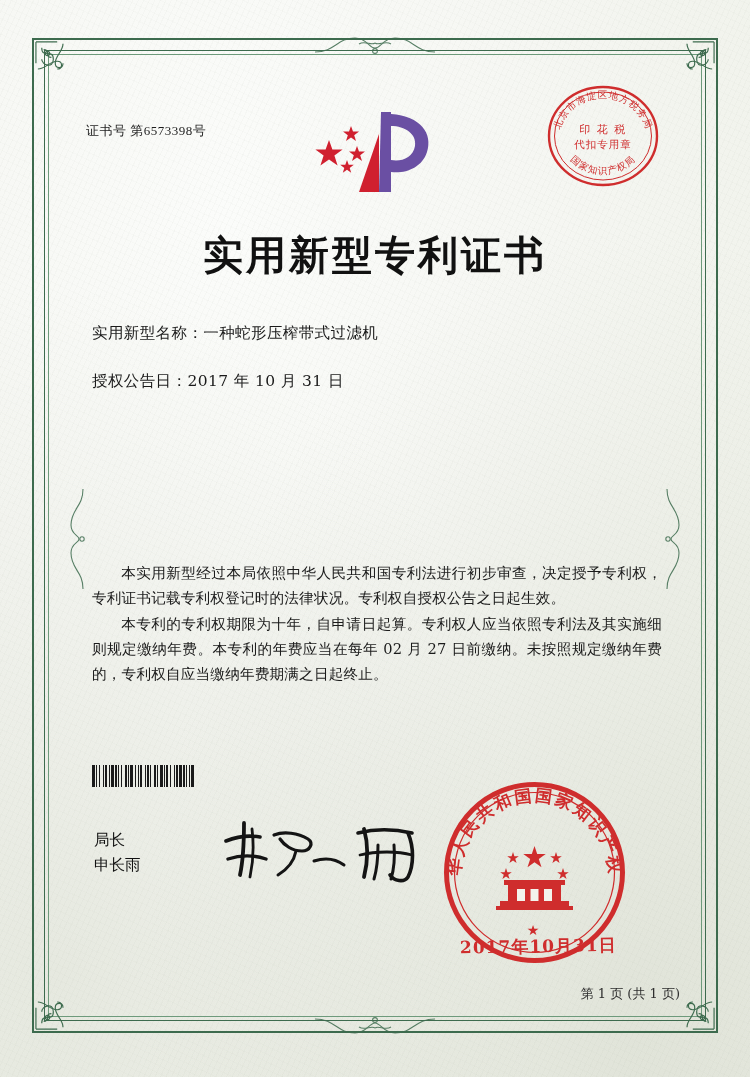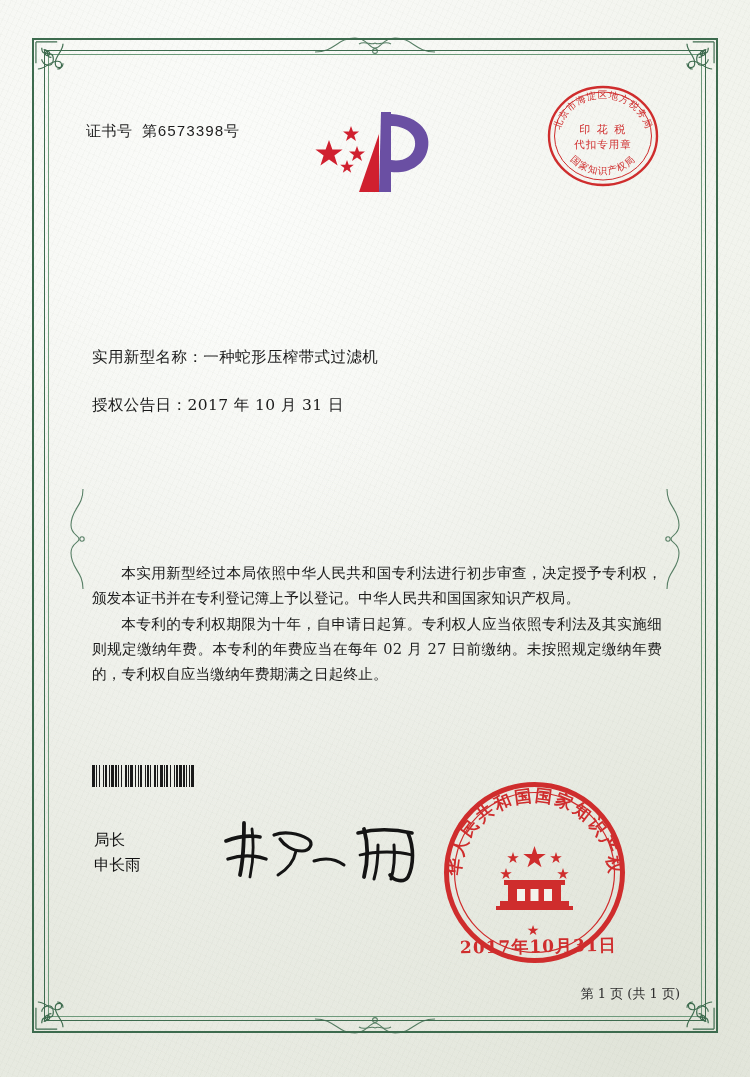--- a/index.html
+++ b/index.html
@@ -80,24 +80,24 @@
   
   .content {
     position: absolute;
     left: 70px; top: 80px; right: 70px; bottom: 80px;
   }
 
   .cert-no {
     position: absolute;
     left: 16px;
     top: 42px;
-    font-size: 15px;
+    font-size: 13px;
     color: #1d1d1d;
     letter-spacing: .5px;
-    font-family: Liberation Mono, monospace;
+    font-family: Liberation Serif, serif;
   }
 
   
   .logo {
     position: absolute;
     left: 50%;
     top: 20px;
     transform: translateX(-50%);
     width: 160px;
     height: 105px;
@@ -121,21 +121,20 @@
     left: 22px;
     top: 243px;
     right: 10px;
   }
   .field {
     font-size: 15.5px;
     color: #1a1a1a;
     margin-bottom: 27px;
     font-family: "DejaVu Serif", "Liberation Serif", serif;
     letter-spacing: .4px;
-    margin-top: 24px;
   }
   .field .lbl { white-space: pre; }
   .field .val { }
 
   .body-text {
     position: absolute;
     left: 22px;
     right: 18px;
     top: 480px;
     font-size: 14.6px;
@@ -334,32 +333,33 @@
         </text>
         <path id="arcBot" d="M 17 56 A 42 38 0 0 0 101 56" fill="none"></path>
         <text font-size="9.5" fill="#cf2d2d" font-family="DejaVu Serif, serif" letter-spacing="1">
           <textPath href="#arcBot" startOffset="50%" text-anchor="middle">国家知识产权局</textPath>
         </text>
         <text x="59" y="53" font-size="11" fill="#cf2d2d" text-anchor="middle" font-family="DejaVu Serif, serif" letter-spacing="1.5">印 花 税</text>
         <text x="59" y="68" font-size="10.5" fill="#cf2d2d" text-anchor="middle" font-family="DejaVu Serif, serif" letter-spacing="1">代扣专用章</text>
       </svg>
     </div>
 
+    <div class="title">实用新型专利证书</div>
 
     <div class="fields">
       <div class="field">
         <span class="lbl">实用新型名称：</span><span class="val">一种蛇形压榨带式过滤机</span>
       </div>
       <div class="field">
         <span class="lbl">授权公告日：</span><span class="val">2017 年 10 月 31 日</span>
       </div>
     </div>
 
     <div class="body-text">
-      <p>本实用新型经过本局依照中华人民共和国专利法进行初步审查，决定授予专利权，颁发本证书并在专利登记簿上予以登记。中华人民共和国国家知识产权局。</p>
+      <p>本实用新型经过本局依照中华人民共和国专利法进行初步审查，决定授予专利权，专利证书记载专利权登记时的法律状况。专利权自授权公告之日起生效。</p>
       <p>本专利的专利权期限为十年，自申请日起算。专利权人应当依照专利法及其实施细则规定缴纳年费。本专利的年费应当在每年 02 月 27 日前缴纳。未按照规定缴纳年费的，专利权自应当缴纳年费期满之日起终止。</p>
     </div>
 
     <div class="barcode" id="barcode">
         <i style="width:3px;background:#1a1a1a"></i>
         <i style="width:1px;background:transparent"></i>
         <i style="width:1px;background:#1a1a1a"></i>
         <i style="width:2px;background:transparent"></i>
         <i style="width:1px;background:#1a1a1a"></i>
         <i style="width:3px;background:transparent"></i>

